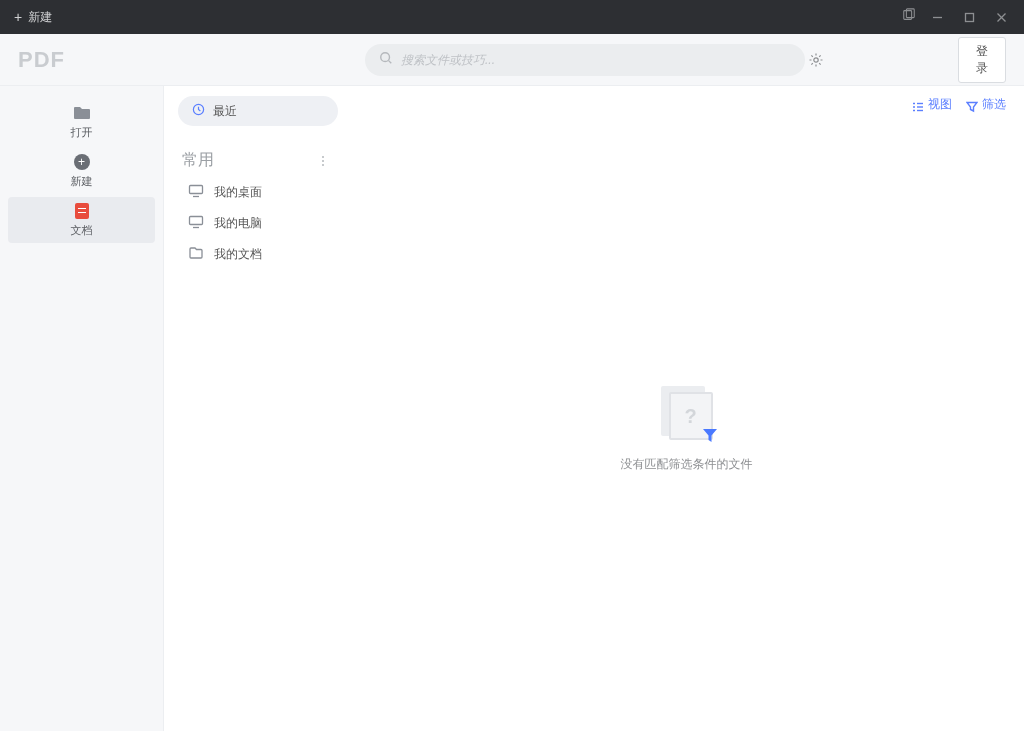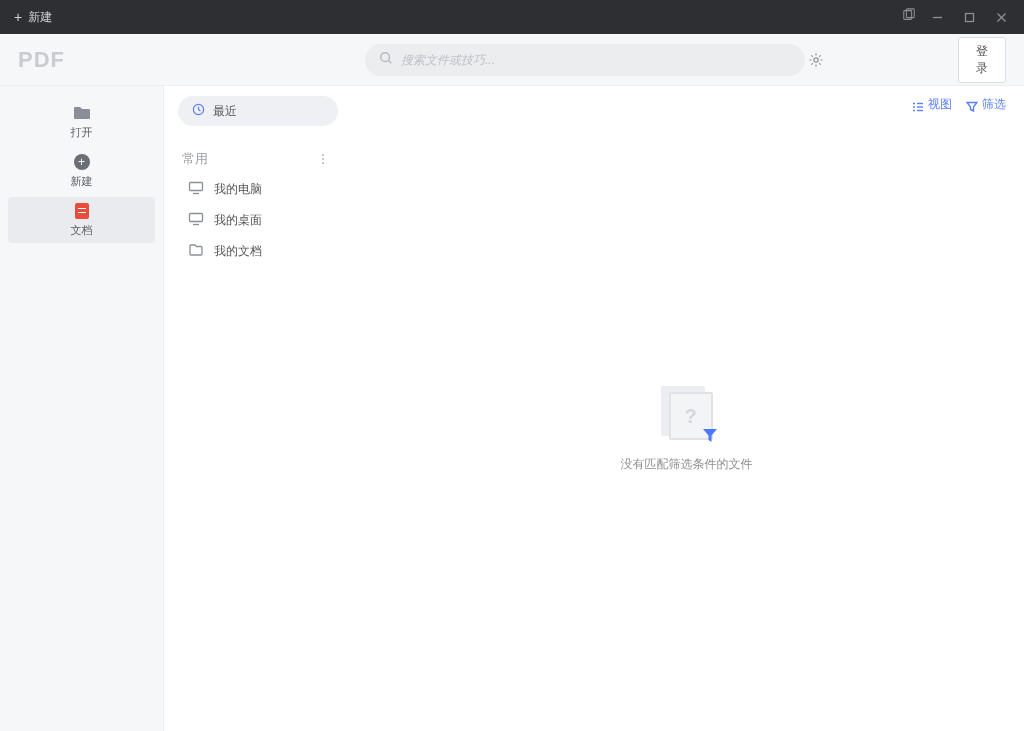--- a/index.html
+++ b/index.html
@@ -38,21 +38,21 @@
 .plus-circle-icon { width: 16px; height: 16px; border-radius: 50%; background: #6a6e75; color: #fff; display: flex; align-items: center; justify-content: center; font-size: 12px; line-height: 1; }
 .doc-icon { width: 14px; height: 16px; background: #e84c3d; border-radius: 2px; position: relative; }
 .doc-icon::before, .doc-icon::after { content: ""; position: absolute; left: 3px; right: 3px; height: 1.5px; background: #fff; }
 .doc-icon::before { top: 5px; }
 .doc-icon::after { top: 9px; }
 
 .panel { width: 185px; padding: 10px 10px 10px 14px; }
 .panel-pill { height: 30px; background: #eef0f4; border-radius: 15px; display: flex; align-items: center; gap: 8px; padding: 0 14px; font-size: 12px; color: #555; cursor: pointer; width: 160px; }
 .clock-icon svg { width: 13px; height: 13px; color: #5b7fff; }
 .panel-head { display: flex; align-items: center; justify-content: space-between; padding: 10px 8px 6px 4px; margin-top: 14px; }
-.panel-head-label { font-size: 13px; color: #9ca0a5; }
+.panel-head-label { font-size: 16px; color: #9ca0a5; }
 .dots-btn { width: 16px; height: 16px; display: flex; align-items: center; justify-content: center; cursor: pointer; color: #b5b8bc; }
 .dots-btn svg { width: 12px; height: 12px; }
 .panel-item { display: flex; align-items: center; gap: 10px; padding: 7px 4px 7px 10px; cursor: pointer; font-size: 12px; color: #555; }
 .obj-icon svg { width: 16px; height: 14px; color: #8a8f97; }
 
 .main { flex: 1; position: relative; padding: 10px 18px 0 0; }
 .main-actions { display: flex; justify-content: flex-end; gap: 14px; }
 .action-link { display: flex; align-items: flex-end; gap: 4px; font-size: 12px; color: #5b7fff; cursor: pointer; }
 .action-link svg { width: 12px; height: 12px; }
 .empty-state { position: absolute; top: 300px; left: 0; right: 0; display: flex; flex-direction: column; align-items: center; gap: 14px; }
@@ -165,30 +165,30 @@
           </svg>
       </span>
     </div>
     <div class="panel-item">
       <span class="obj-icon">
         <svg viewBox="0 0 16 14" fill="none" stroke="currentColor" stroke-width="1.3">
             <rect x="1.5" y="1.5" width="13" height="8" rx="1"></rect>
             <line x1="5" y1="12.5" x2="11" y2="12.5"></line>
           </svg>
       </span>
-      <span>我的电脑</span>
+      <span>我的桌面</span>
     </div>
     <div class="panel-item">
       <span class="obj-icon">
         <svg viewBox="0 0 16 14" fill="none" stroke="currentColor" stroke-width="1.3">
             <rect x="1.5" y="1.5" width="13" height="8" rx="1"></rect>
             <line x1="5" y1="12.5" x2="11" y2="12.5"></line>
           </svg>
       </span>
-      <span>我的桌面</span>
+      <span>我的电脑</span>
     </div>
     <div class="panel-item">
       <span class="obj-icon">
         <svg viewBox="0 0 16 14" fill="none" stroke="currentColor" stroke-width="1.3">
             <path d="M2 3a1 1 0 011-1h4l1.5 1.5H13a1 1 0 011 1V11a1 1 0 01-1 1H3a1 1 0 01-1-1V3z"></path>
           </svg>
       </span>
       <span>我的文档</span>
     </div>
   </div>

